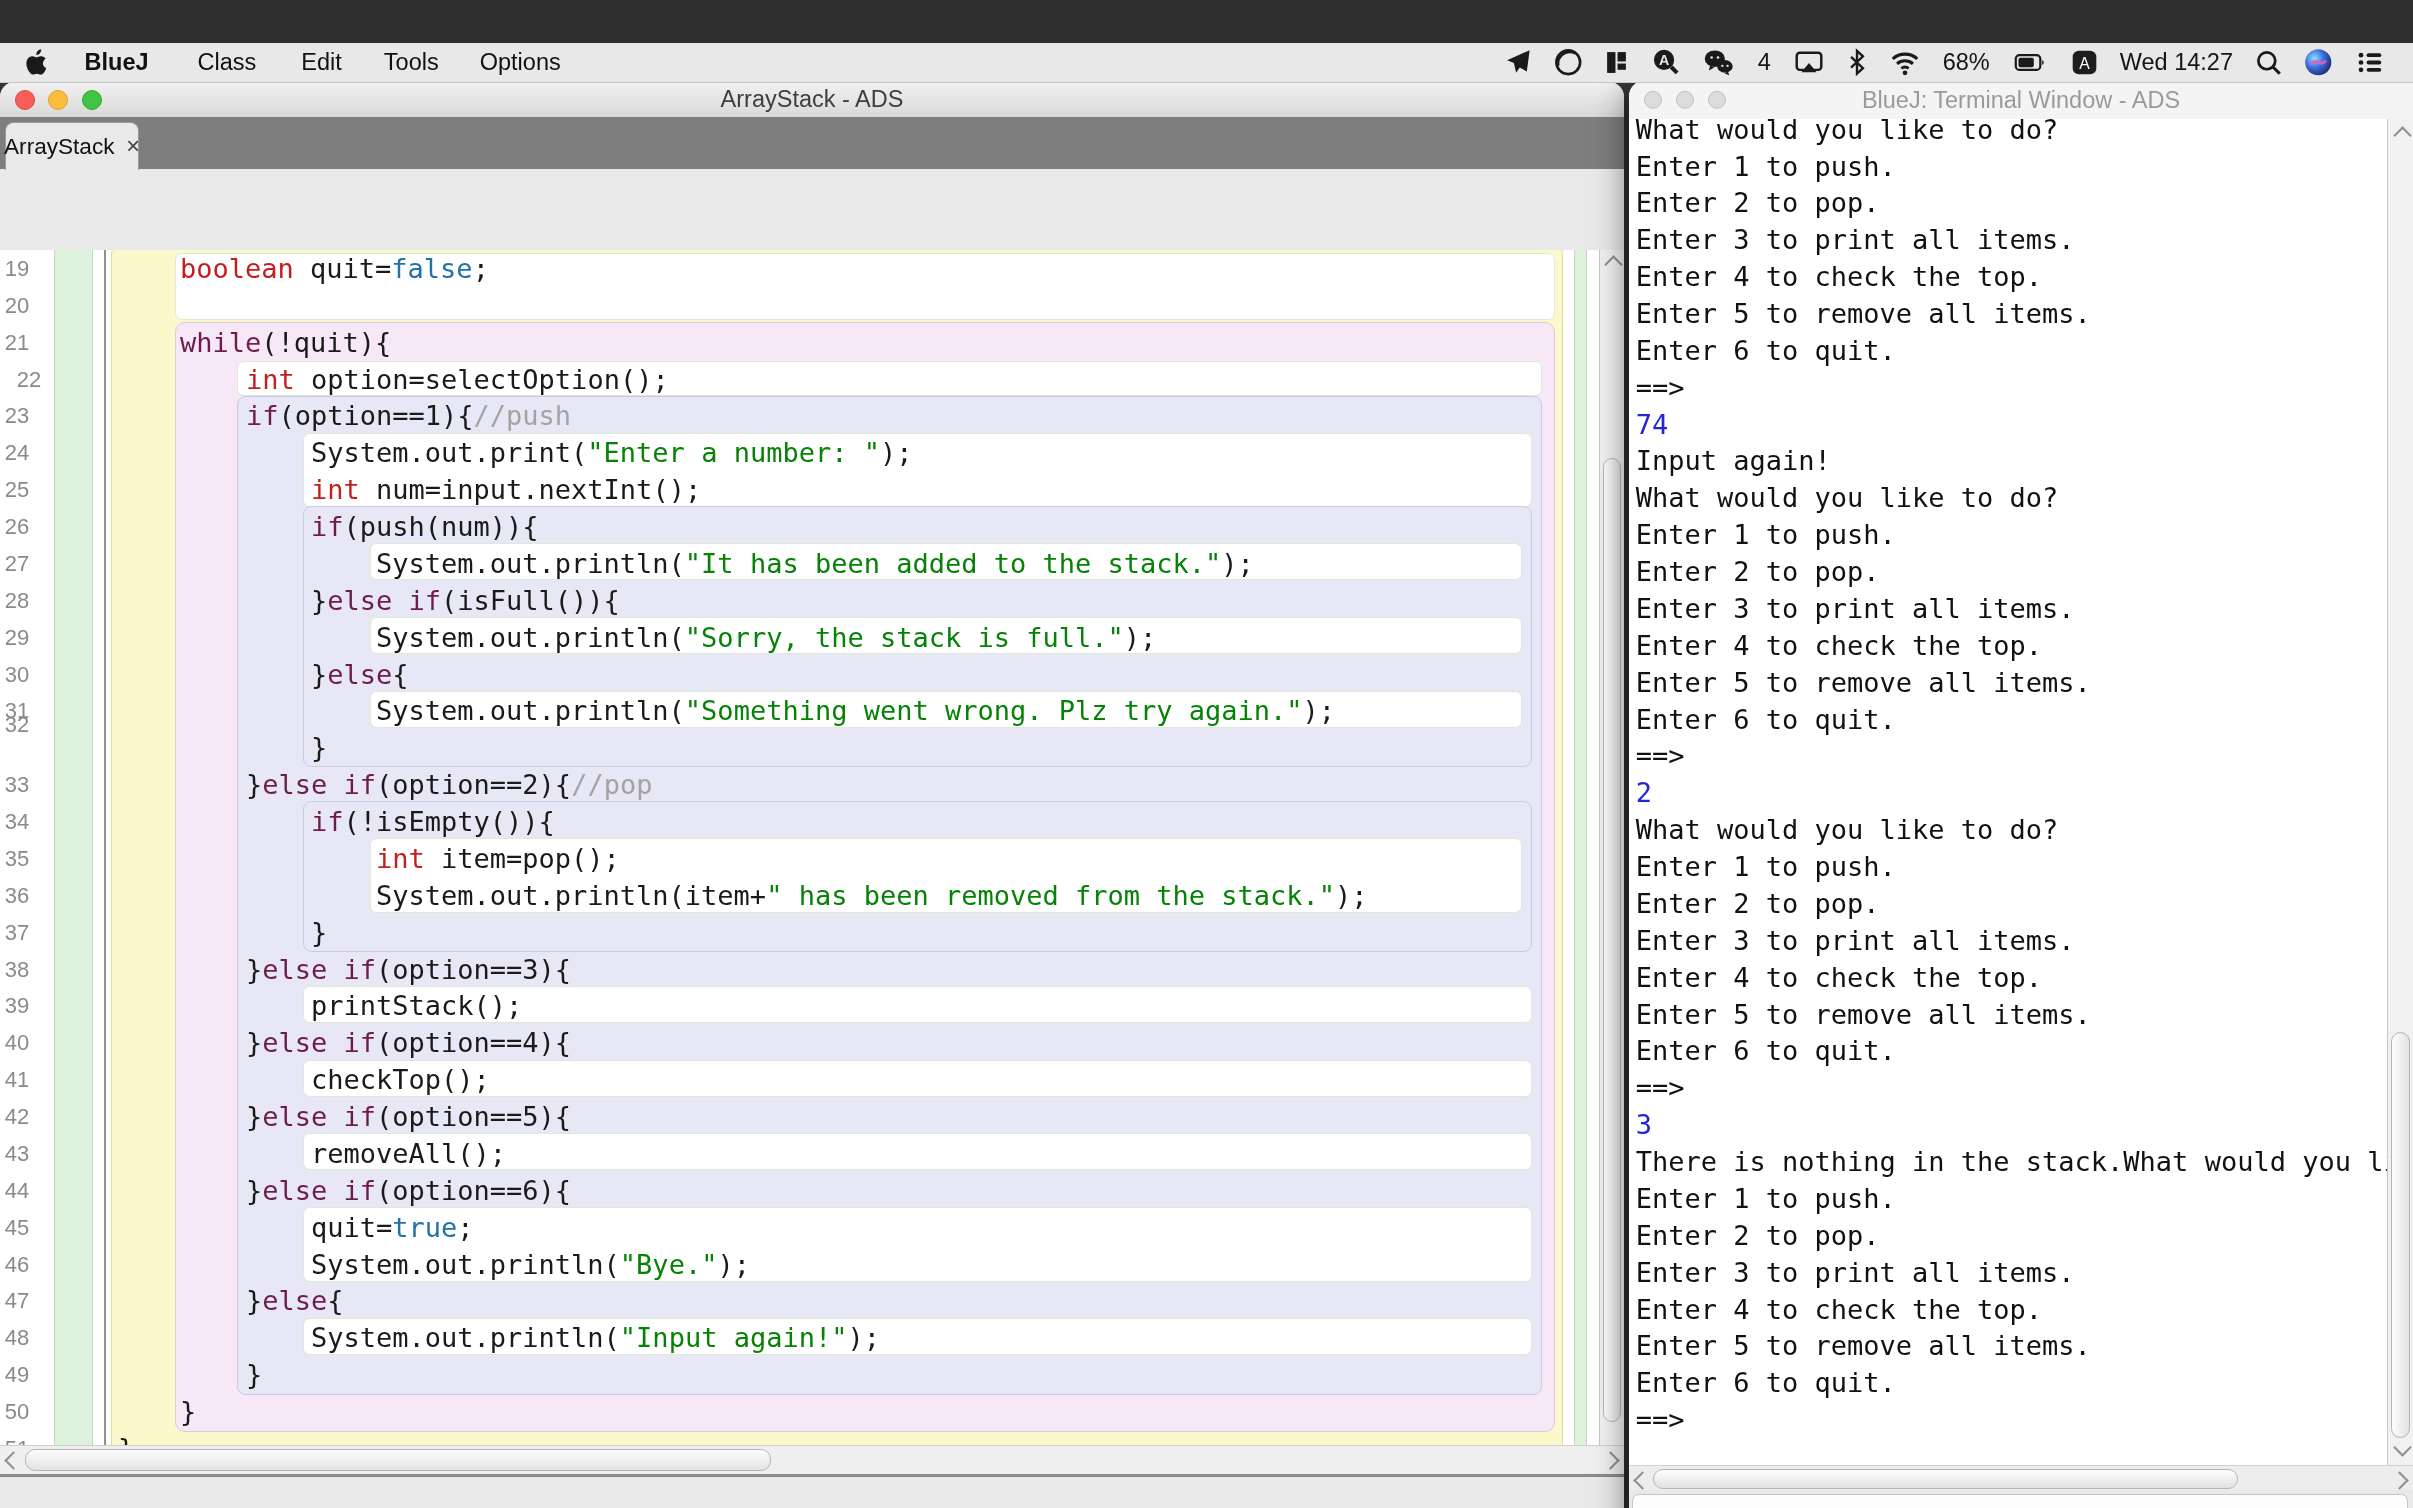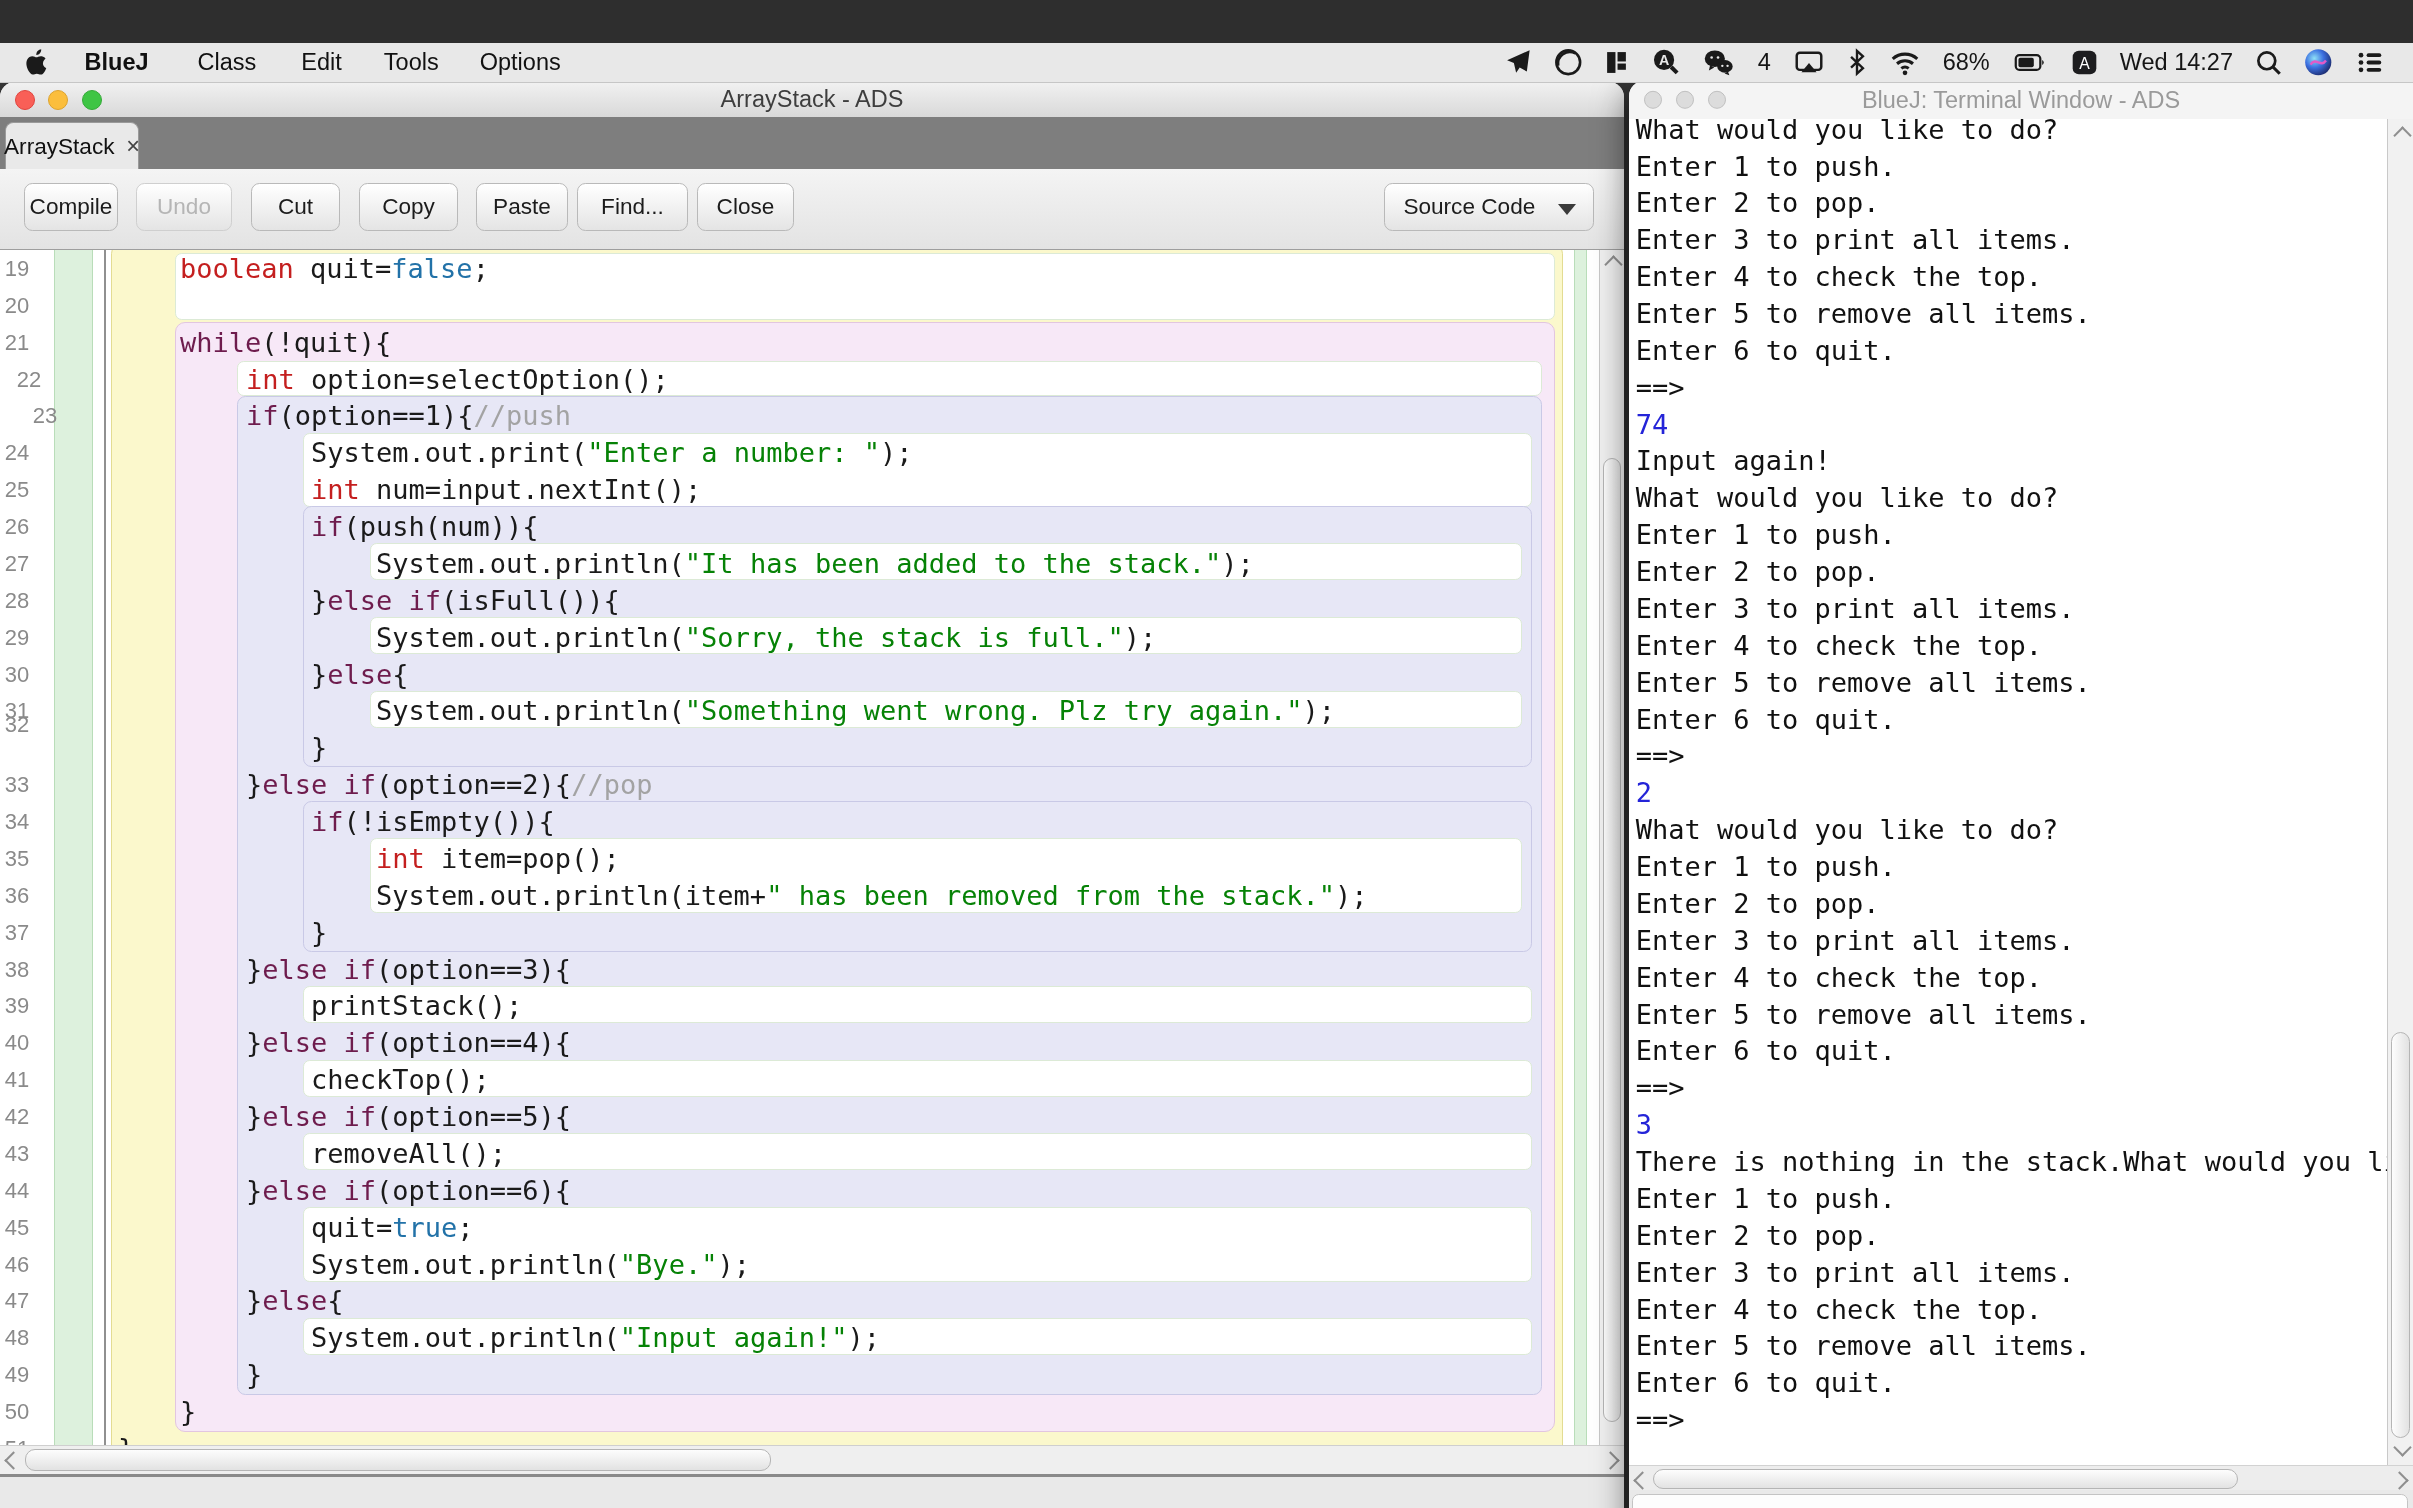--- a/index.html
+++ b/index.html
@@ -242,35 +242,20 @@
       <div class="title">ArrayStack - ADS</div>
     </div>
 
     <div class="e-tabbar">
       <div class="tab">
         <span>ArrayStack</span>
         <span class="tabx">×</span>
       </div>
     </div>
 
-    <div class="e-toolbar">
-      <div id="toolbar-buttons">
-          <div class="tbtn" style="left: 24px; width: 94px;">Compile</div>
-          <div class="tbtn disabled" style="left: 136px; width: 96px;">Undo</div>
-          <div class="tbtn" style="left: 251px; width: 89px;">Cut</div>
-          <div class="tbtn" style="left: 359px; width: 99px;">Copy</div>
-          <div class="tbtn" style="left: 476px; width: 92px;">Paste</div>
-          <div class="tbtn" style="left: 577px; width: 111px;">Find...</div>
-          <div class="tbtn" style="left: 697px; width: 97px;">Close</div>
-        </div>
-      <div class="dropdown">
-        <span>Source Code</span>
-        <span class="dd-arrow"></span>
-      </div>
-    </div>
 
     <div class="codearea">
 
       <div class="box band-green"></div>
       <div class="box gsep"></div>
       <div class="box box-yellow"></div>
       <div class="box box-white" style="left:175px;top:2.5px;width:1380px;height:67px;"></div>
       <div class="box box-pink"></div>
       <div class="box box-white" style="left:237px;top:111px;width:1305px;height:35px;"></div>
       <div class="box box-lav" style="left:237px;top:146px;width:1305px;height:999px;"></div>
@@ -285,21 +270,21 @@
       <div class="box box-white" style="left:303px;top:810px;width:1229px;height:37px;"></div>
       <div class="box box-white" style="left:303px;top:883px;width:1229px;height:37px;"></div>
       <div class="box box-white" style="left:303px;top:957px;width:1229px;height:75px;"></div>
       <div class="box box-white" style="left:303px;top:1068px;width:1229px;height:37px;"></div>
       <div class="box strip-green-r"></div>
       <div id="gutter">
           <span class="lnum" style="top: 0px;">19</span>
           <span class="lnum" style="top: 37px;">20</span>
           <span class="lnum" style="top: 74px;">21</span>
           <span class="lnum" style="top: 111px; padding-left: 12px;">22</span>
-          <span class="lnum" style="top: 147px; padding-left: 28px;">23</span>
+          <span class="lnum" style="top: 147px;">23</span>
           <span class="lnum" style="top: 184px;">24</span>
           <span class="lnum" style="top: 221px;">25</span>
           <span class="lnum" style="top: 258px;">26</span>
           <span class="lnum" style="top: 295px;">27</span>
           <span class="lnum" style="top: 332px;">28</span>
           <span class="lnum" style="top: 369px;">29</span>
           <span class="lnum" style="top: 406px;">30</span>
           <span class="lnum" style="top: 442px;">31</span>
           <span class="lnum" style="top: 456px;">32</span>
           <span class="lnum" style="top: 516px;">33</span>

